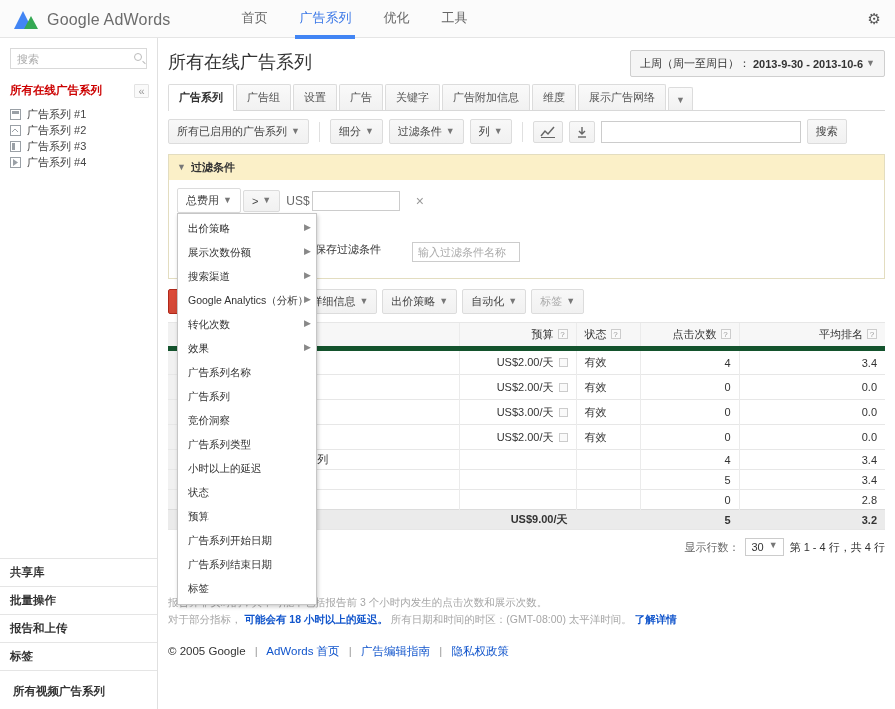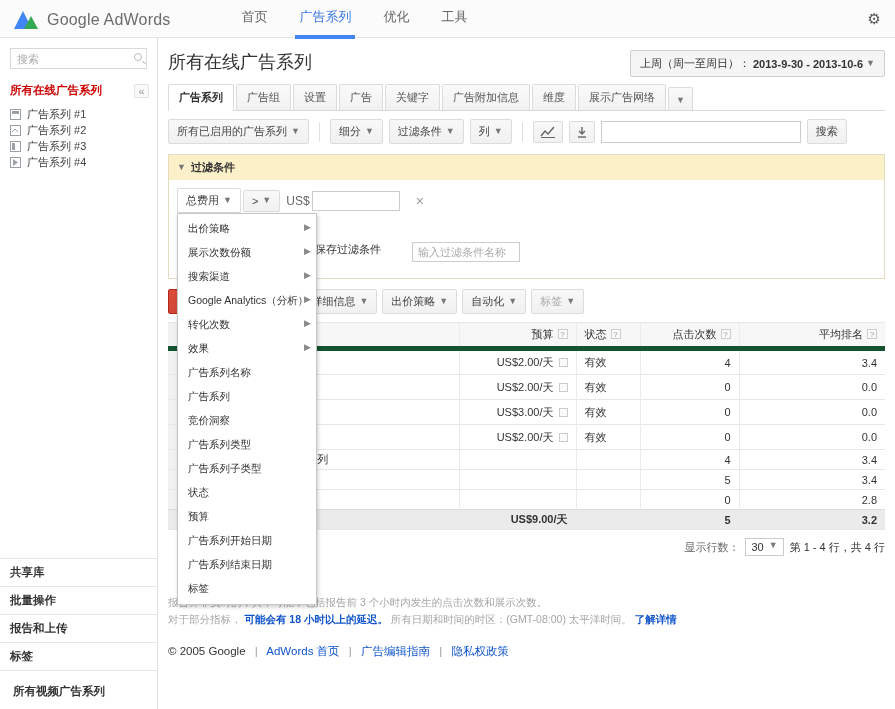--- a/index.html
+++ b/index.html
@@ -7,21 +7,21 @@
   body { font-family:"Liberation Sans","DejaVu Sans",sans-serif; font-size:12px; color:#333; background:#fff; }
 
   
   .topbar { height:38px; background:#fbfbfb; border-bottom:1px solid #e5e5e5; display:flex; align-items:center; padding:0 14px; position:relative; }
   .logo { display:flex; align-items:flex-end; gap:7px; cursor:pointer; }
   .logo-icon { position:relative; width:26px; height:20px; }
   .logo-icon .tri-blue { position:absolute; left:0; bottom:0; width:0; height:0; border-left:9px solid transparent; border-right:9px solid transparent; border-bottom:18px solid #4285f4; }
   .logo-icon .tri-green { position:absolute; left:10px; bottom:0; width:0; height:0; border-left:7px solid transparent; border-right:7px solid transparent; border-bottom:13px solid #34a853; }
   .logo-text { font-size:16px; color:#6c6c6c; letter-spacing:.2px; }
   .topnav { display:flex; margin-left:55px; height:38px; align-items:center; }
-  .topnav-item { padding:0 16px; font-size:13px; color:#666; height:40px; line-height:38px; cursor:pointer; position:relative;font-family:Liberation Mono, monospace; }
+  .topnav-item { padding:0 16px; font-size:13px; color:#666; height:40px; line-height:38px; cursor:pointer; position:relative; }
   .topnav-item.active { color:#3b78e7; }
   .topnav-item.active::after { content:""; position:absolute; left:12px; right:12px; bottom:0; height:4px; background:#4285f4; }
   .gear { margin-left:auto; font-size:15px; color:#555; cursor:pointer; }
 
   
   .layout { display:flex; height:671px; }
   .sidebar { width:158px; border-right:1px solid #e0e0e0; display:flex; flex-direction:column; background:#fff; }
   .main { flex:1; position:relative; padding:0 10px; }
 
   
@@ -260,21 +260,21 @@
               <div class="menu-item"><span>出价策略</span><span class="sub-arrow">▶</span></div>
               <div class="menu-item"><span>展示次数份额</span><span class="sub-arrow">▶</span></div>
               <div class="menu-item"><span>搜索渠道</span><span class="sub-arrow">▶</span></div>
               <div class="menu-item"><span>Google Analytics（分析）</span><span class="sub-arrow">▶</span></div>
               <div class="menu-item"><span>转化次数</span><span class="sub-arrow">▶</span></div>
               <div class="menu-item"><span>效果</span><span class="sub-arrow">▶</span></div>
               <div class="menu-item"><span>广告系列名称</span></div>
               <div class="menu-item"><span>广告系列</span></div>
               <div class="menu-item"><span>竞价洞察</span></div>
               <div class="menu-item"><span>广告系列类型</span></div>
-              <div class="menu-item"><span>广告系列子类型</span></div>
+              <div class="menu-item"><span>小时以上的延迟</span></div>
               <div class="menu-item"><span>状态</span></div>
               <div class="menu-item"><span>预算</span></div>
               <div class="menu-item"><span>广告系列开始日期</span></div>
               <div class="menu-item"><span>广告系列结束日期</span></div>
               <div class="menu-item"><span>标签</span></div>
             </div>
           </span>
           <button class="btn">
               <span>&gt;</span>
               <span class="caret">▼</span>

